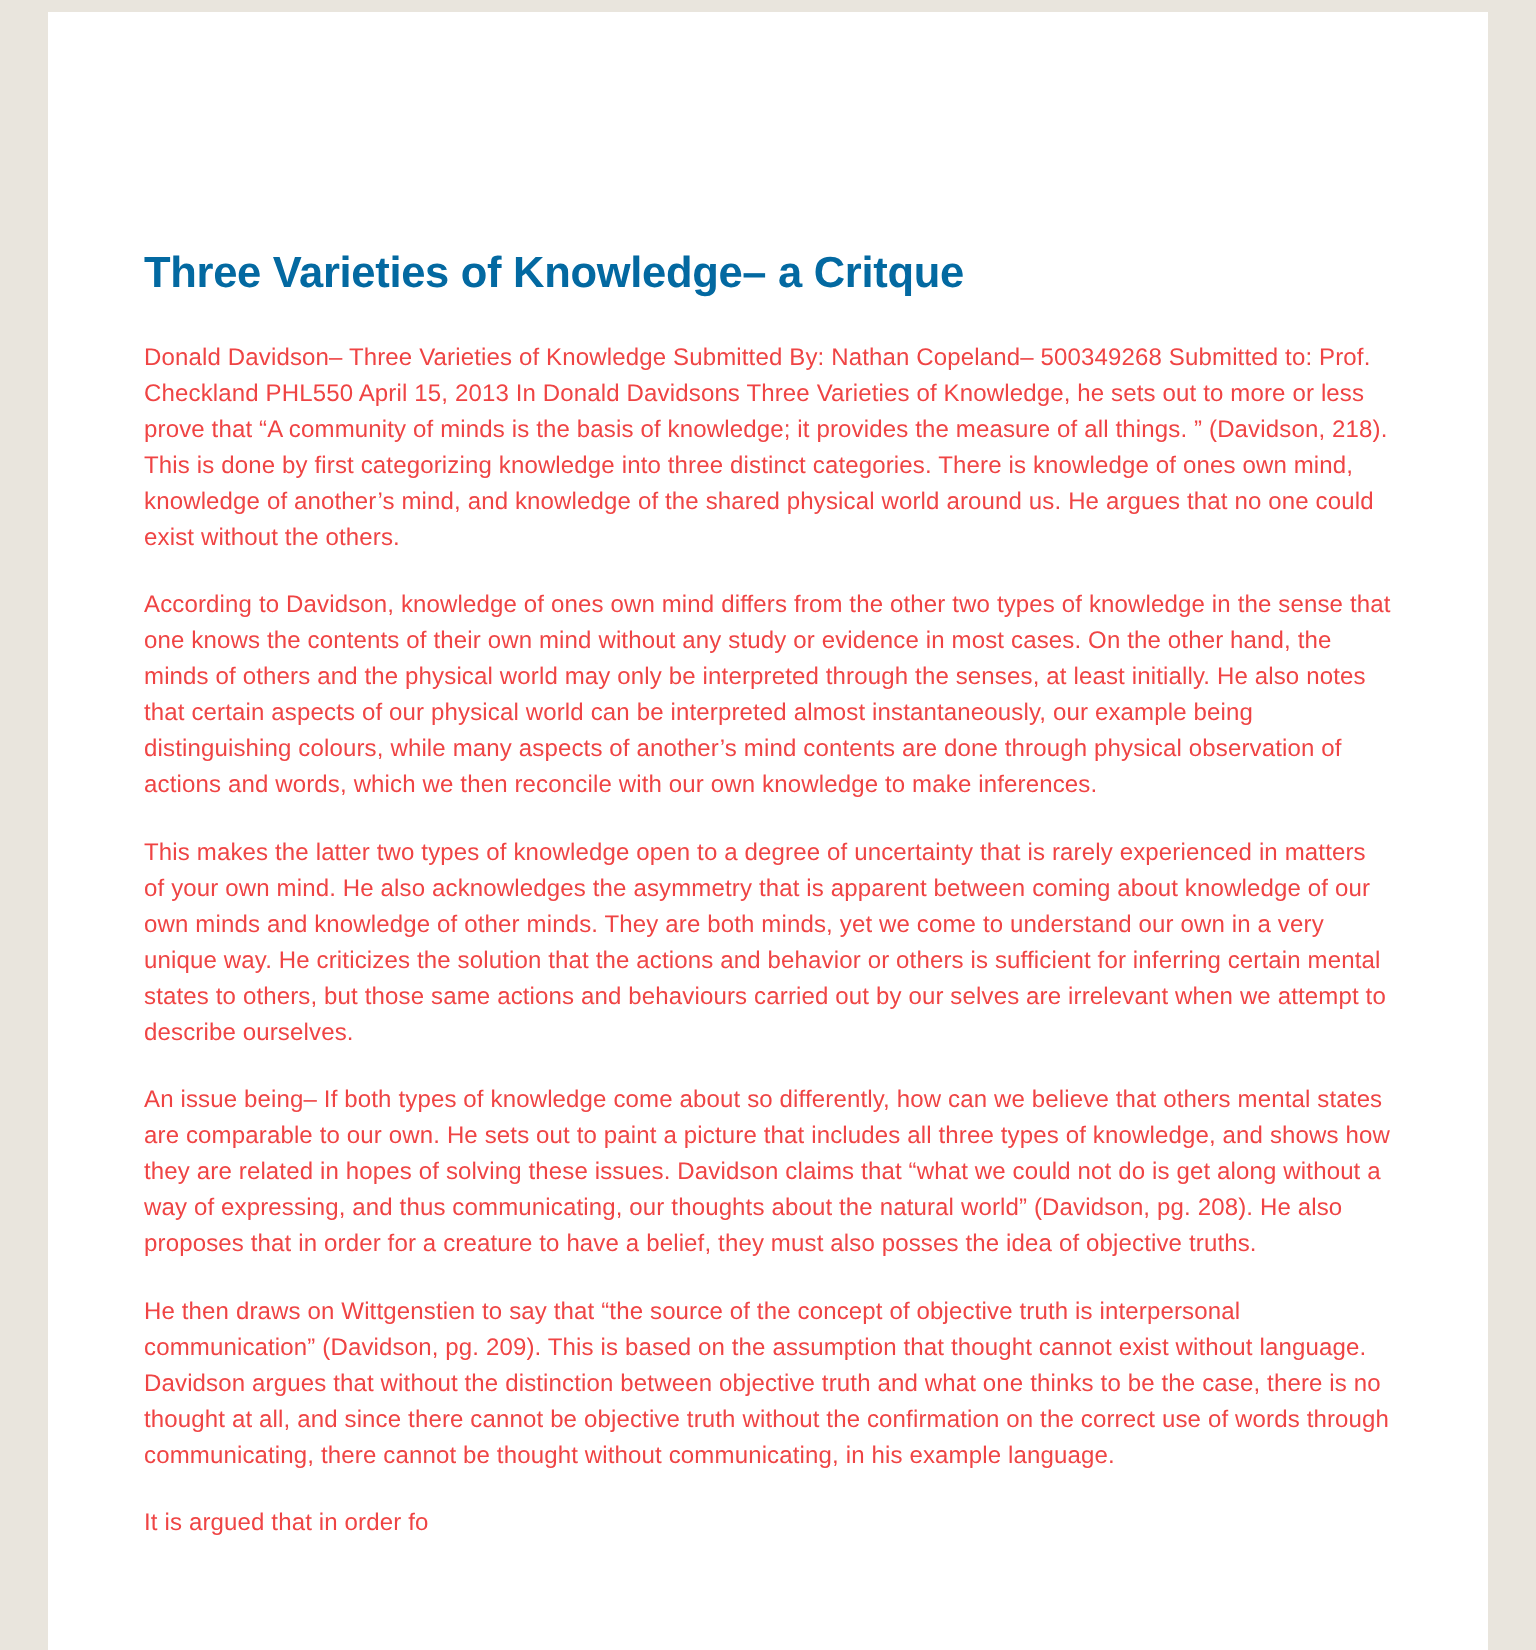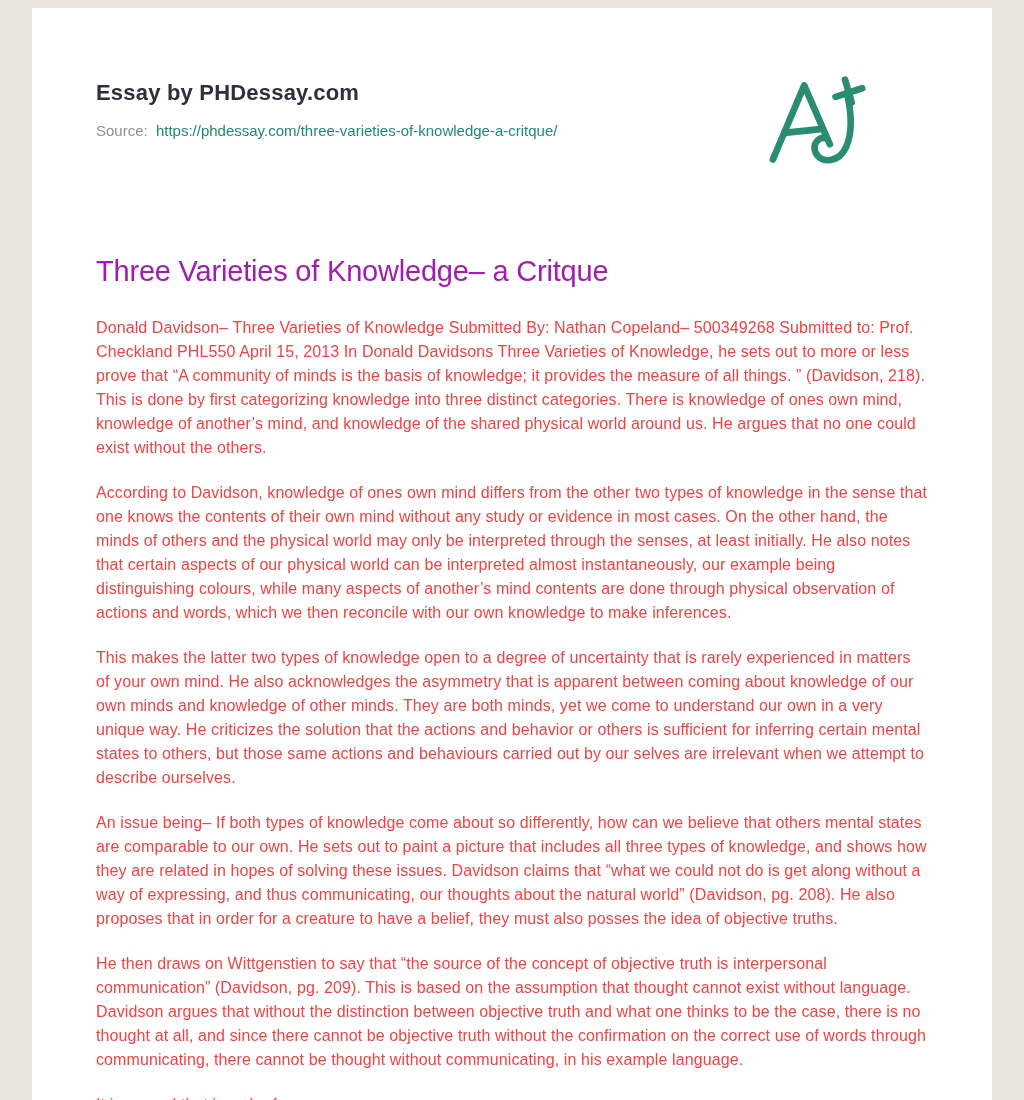--- a/index.html
+++ b/index.html
@@ -58,22 +58,22 @@
     flex: 0 0 auto;
     margin-right: 55px;
     margin-top: -6px;
   }
 
   .logo-wrap svg { width: 100%; height: 100%; }
 
   .essay-title {
     margin-top: 86px;
     font-size: 29px;
-    font-weight: 400;
-    color: #a21caf;
+    font-weight: 700;
+    color: #0369a1;
     letter-spacing: -0.2px;
   }
 
   .essay-body {
     margin-top: 28px;
     max-width: 832px;
   }
 
   .essay-body p {
     font-size: 16px;
@@ -81,39 +81,20 @@
     color: #ef4444;
     margin-bottom: 21px;
     letter-spacing: 0.1px;
   }
 </style>
 </head>
 <body>
 
 <div class="page-card">
 
-  <div class="header-row">
-    <div class="header-left">
-      <div class="byline">Essay by PHDessay.com</div>
-      <div class="source-line">
-        <span class="src-label">Source:</span>
-        <a class="src-url">https://phdessay.com/three-varieties-of-knowledge-a-critque/</a>
-      </div>
-    </div>
-
-    <div class="logo-wrap">
-      <svg viewBox="0 0 115 100" fill="none" stroke="#2a8c70" stroke-width="7" stroke-linecap="round" stroke-linejoin="round">
-        <path d="M10 90 L43 12 L70 74"></path>
-        <path d="M22 62 L60 58"></path>
-        <path d="M88 20 C 93 42, 94 62, 87 77 C 80 93, 61 95, 55 83 C 51 74, 58 65, 67 68"></path>
-        <path d="M76 24 L104 15"></path>
-        <path d="M86 6 L93 30"></path>
-      </svg>
-    </div>
-  </div>
 
   <h1 class="essay-title">Three Varieties of Knowledge– a Critque</h1>
 
   <div class="essay-body">
     <p>Donald Davidson– Three Varieties of Knowledge Submitted By: Nathan Copeland– 500349268 Submitted to: Prof. Checkland PHL550 April 15, 2013 In Donald Davidsons Three Varieties of Knowledge, he sets out to more or less prove that “A community of minds is the basis of knowledge; it provides the measure of all things. ” (Davidson, 218). This is done by first categorizing knowledge into three distinct categories. There is knowledge of ones own mind, knowledge of another’s mind, and knowledge of the shared physical world around us. He argues that no one could exist without the others.</p>
     <p>According to Davidson, knowledge of ones own mind differs from the other two types of knowledge in the sense that one knows the contents of their own mind without any study or evidence in most cases. On the other hand, the minds of others and the physical world may only be interpreted through the senses, at least initially. He also notes that certain aspects of our physical world can be interpreted almost instantaneously, our example being distinguishing colours, while many aspects of another’s mind contents are done through physical observation of actions and words, which we then reconcile with our own knowledge to make inferences.</p>
     <p>This makes the latter two types of knowledge open to a degree of uncertainty that is rarely experienced in matters of your own mind. He also acknowledges the asymmetry that is apparent between coming about knowledge of our own minds and knowledge of other minds. They are both minds, yet we come to understand our own in a very unique way. He criticizes the solution that the actions and behavior or others is sufficient for inferring certain mental states to others, but those same actions and behaviours carried out by our selves are irrelevant when we attempt to describe ourselves.</p>
     <p>An issue being– If both types of knowledge come about so differently, how can we believe that others mental states are comparable to our own. He sets out to paint a picture that includes all three types of knowledge, and shows how they are related in hopes of solving these issues. Davidson claims that “what we could not do is get along without a way of expressing, and thus communicating, our thoughts about the natural world” (Davidson, pg. 208). He also proposes that in order for a creature to have a belief, they must also posses the idea of objective truths.</p>
     <p>He then draws on Wittgenstien to say that “the source of the concept of objective truth is interpersonal communication” (Davidson, pg. 209). This is based on the assumption that thought cannot exist without language. Davidson argues that without the distinction between objective truth and what one thinks to be the case, there is no thought at all, and since there cannot be objective truth without the confirmation on the correct use of words through communicating, there cannot be thought without communicating, in his example language.</p>
     <p>It is argued that in order fo</p>

